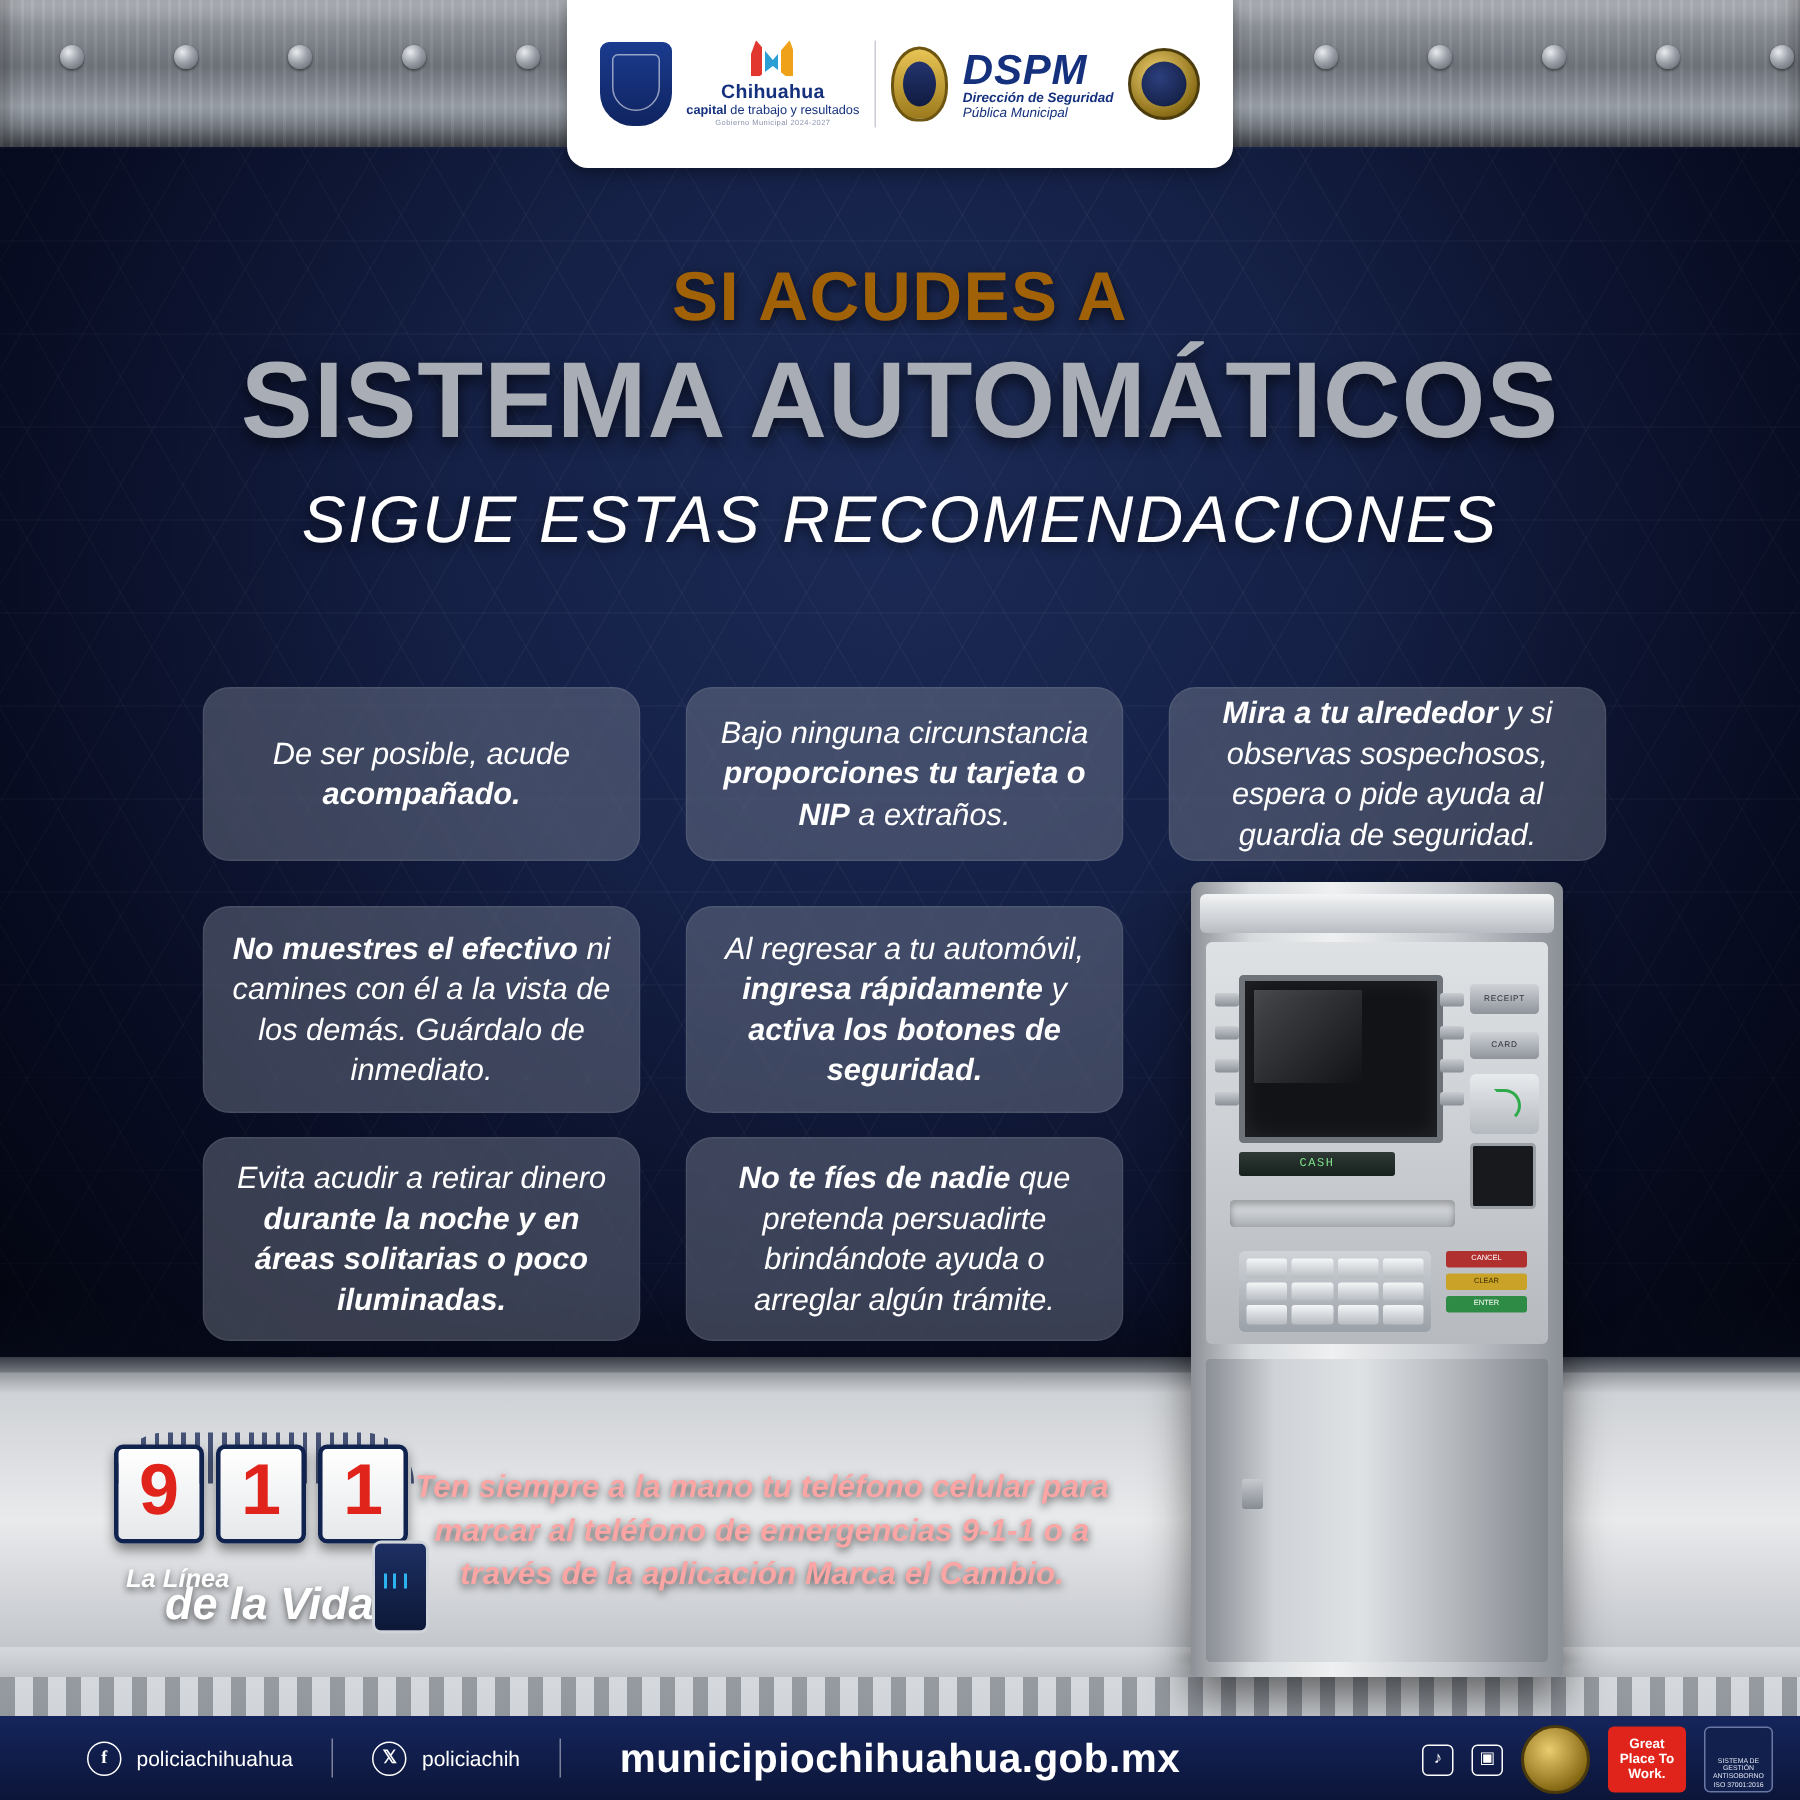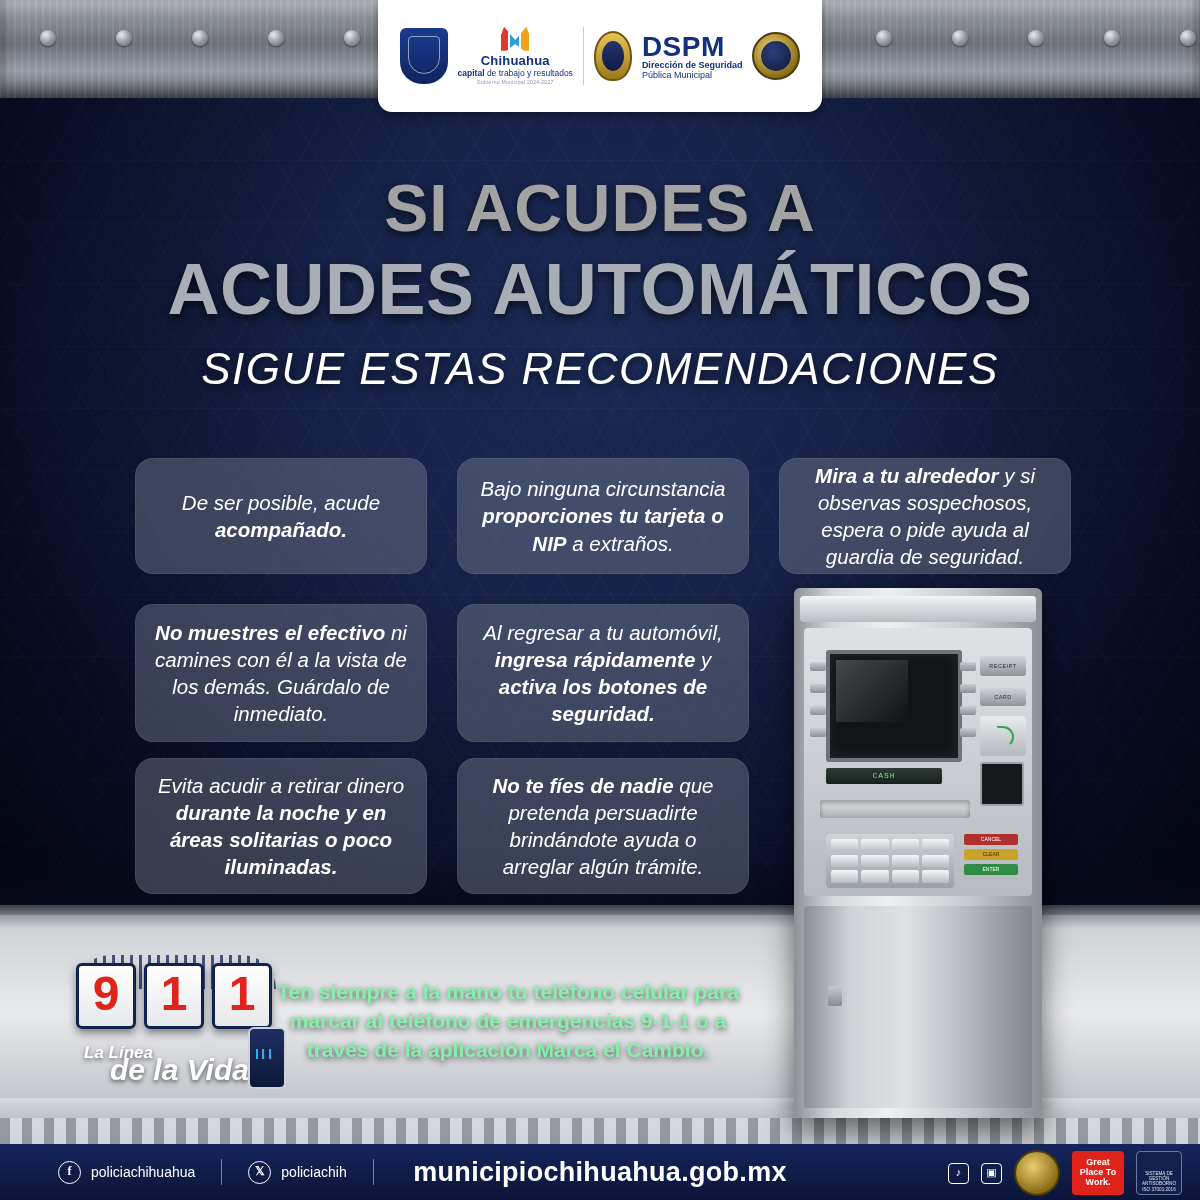--- a/index.html
+++ b/index.html
@@ -105,38 +105,38 @@
   .vbar{width:1px;height:58px;background:#c9ccd6;flex:none;}
   .badge-oval{
     width:34px;height:46px;border-radius:50% 50% 45% 45%;
     background:linear-gradient(180deg,#e8c455,#9c7a1c);
     border:2px solid #6e5510;position:relative;flex:none;
   }
   .badge-oval:after{
     content:"";position:absolute;left:6px;top:8px;right:6px;bottom:8px;
     border-radius:50%;background:linear-gradient(180deg,#23346e,#101b40);
   }
-  .dspm{display:flex;flex-direction:column;line-height:1.05;}
+  .dspm{display:flex;flex-direction:column;line-height:1.05;font-style:italic;}
   .dspm-title{font-size:28px;font-weight:bold;color:#15317e;letter-spacing:.5px;}
   .dspm-sub{font-size:9px;color:#15317e;}
   .dspm-sub b{font-weight:bold;}
   .badge-round{
     width:44px;height:44px;border-radius:50%;flex:none;
     background:radial-gradient(circle at 40% 35%, #f0d271, #8d6f19 70%, #5d4a10 100%);
     border:2px solid #4d3c0c;position:relative;
   }
   .badge-round:after{
     content:"";position:absolute;left:7px;top:7px;right:7px;bottom:7px;border-radius:50%;
     background:radial-gradient(circle at 40% 35%, #2c3f7d, #0e1839);
   }
 
   
   .headline{position:absolute;left:0;top:170px;width:1200px;text-align:center;}
   .h-line1{
-    font-size:66px;font-weight:bold;color:#a3a3a3;letter-spacing:1px;
+    font-size:46px;font-weight:bold;color:#a16207;letter-spacing:1px;
     text-shadow:0 3px 8px rgba(0,0,0,.6);
   }
   .h-line2{
     font-size:72px;font-weight:bold;color:#a8adb6;letter-spacing:.5px;margin-top:2px;
     text-shadow:0 4px 10px rgba(0,0,0,.65);
   }
   .h-line3{
     font-size:44px;font-style:italic;color:#ffffff;letter-spacing:1.5px;margin-top:14px;
     text-shadow:0 3px 8px rgba(0,0,0,.6);
   }
@@ -190,21 +190,21 @@
   }
   .atm-screen:after{
     content:"";position:absolute;left:6px;top:6px;width:56%;height:60%;
     background:linear-gradient(135deg,rgba(255,255,255,.22),rgba(255,255,255,0));
   }
   .sidebtns{position:absolute;width:16px;}
   .sidebtns.left{left:6px;top:34px;}
   .sidebtns.right{left:156px;top:34px;}
   .sidebtn{width:16px;height:9px;background:linear-gradient(180deg,#c9cdd2,#8b9098);margin-bottom:13px;border-radius:2px;}
   .cash-slot{
-    position:absolute;left:22px;top:140px;width:116px;height:16px;
+    position:absolute;left:22px;top:140px;width:104px;height:16px;
     background:linear-gradient(180deg,#2f3a36,#16201c);border-radius:2px;
     color:#7fe08a;font-size:8px;letter-spacing:1px;text-align:center;line-height:16px;
     font-family:"Liberation Mono", monospace;
   }
   .slot-wide{
     position:absolute;left:16px;top:172px;width:150px;height:18px;
     background:linear-gradient(180deg,#e7eaec,#a9aeb4);border-radius:3px;
     box-shadow:inset 0 3px 5px rgba(0,0,0,.35);
   }
   .receipt{
@@ -287,21 +287,21 @@
     content:"";position:absolute;left:6px;top:20px;width:18px;height:10px;
     background:
       linear-gradient(90deg,#2bb3ef 0 2px,transparent 2px 4px),
       linear-gradient(90deg,transparent 0 6px,#2bb3ef 6px 8px,transparent 8px 12px),
       linear-gradient(90deg,transparent 0 13px,#2bb3ef 13px 15px,transparent 15px 18px);
   }
 
   
   .bottom-msg{
     position:absolute;left:258px;top:978px;width:500px;
-    color:#86efac;font-weight:bold;font-size:21px;line-height:1.38;
+    color:#fca5a5;font-style:italic;font-weight:bold;font-size:21px;line-height:1.38;
     text-align:center;text-shadow:0 2px 6px rgba(0,0,0,.65);
   }
 
   
   .footer{
     position:absolute;left:0;top:1144px;width:1200px;height:56px;
     background:linear-gradient(180deg,#15255c,#0c1538);
     display:flex;align-items:center;
   }
   .social{display:flex;align-items:center;gap:10px;margin-left:58px;}
@@ -436,21 +436,21 @@
       <div class="dspm-sub">
         <b>Dirección de Seguridad</b><br>
         <span>Pública Municipal</span>
       </div>
     </div>
     <div class="badge-round"></div>
   </div>
 
   <div class="headline">
     <div class="h-line1">SI ACUDES A</div>
-    <div class="h-line2">ACUDES AUTOMÁTICOS</div>
+    <div class="h-line2">SISTEMA AUTOMÁTICOS</div>
     <div class="h-line3">SIGUE ESTAS RECOMENDACIONES</div>
   </div>
 
   <div class="cards">
     <div class="card c-w col1 row1">
         <span>De ser posible, acude <b>acompañado.</b></span>
       </div>
     <div class="card c-w col2 row1">
         <span>Bajo ninguna circunstancia <b>proporciones tu tarjeta o NIP</b> a extraños.</span>
       </div>

